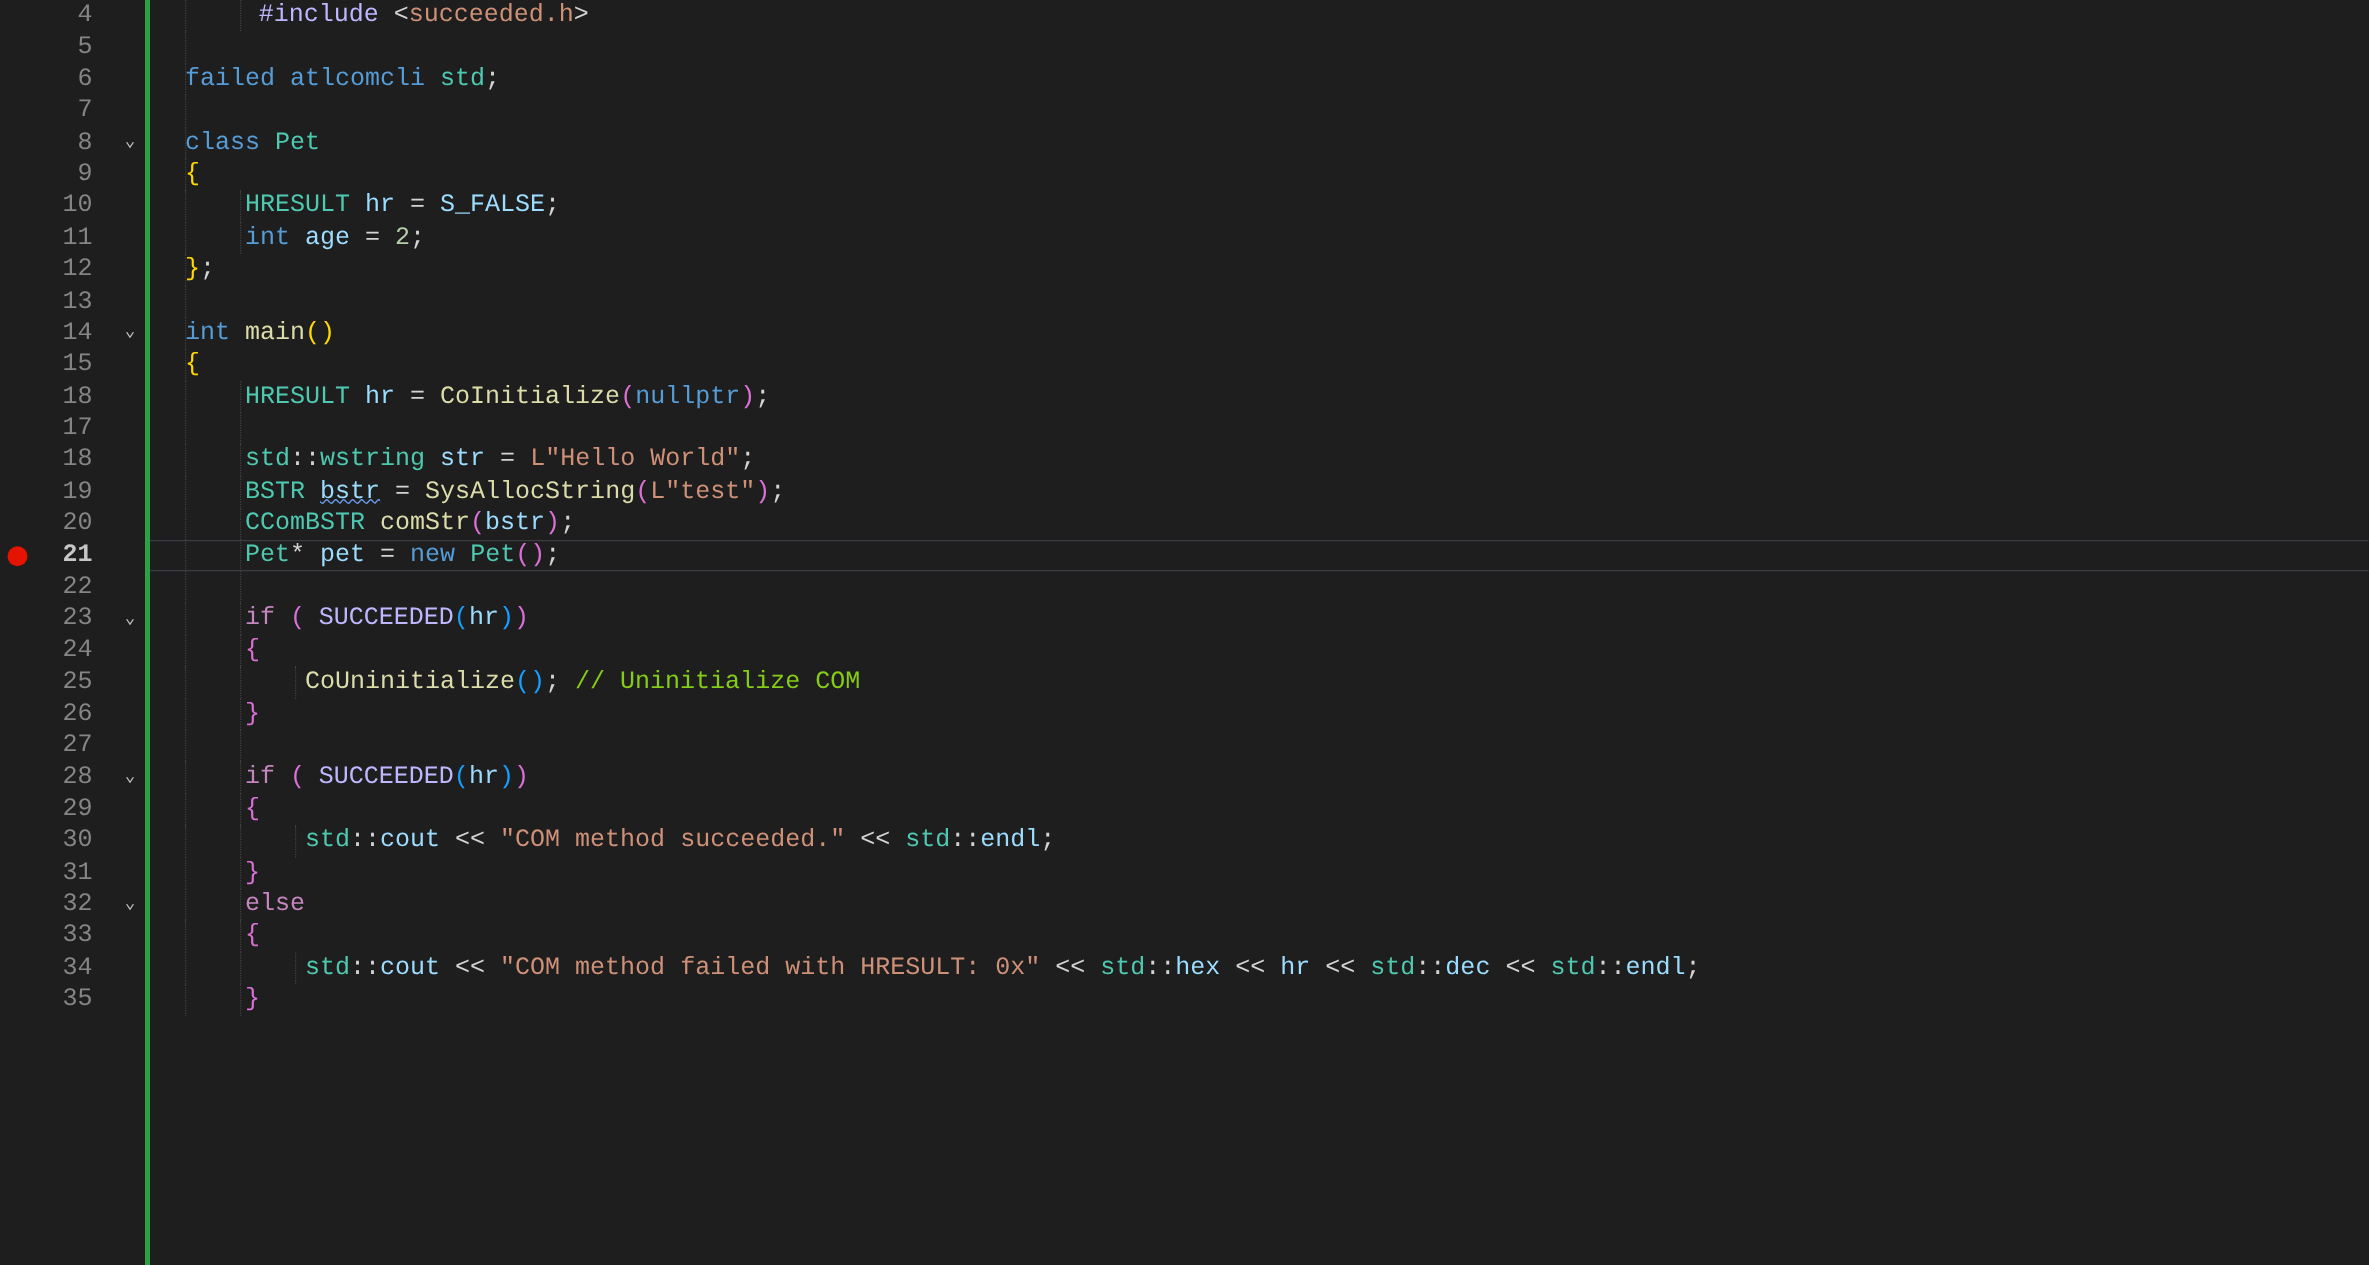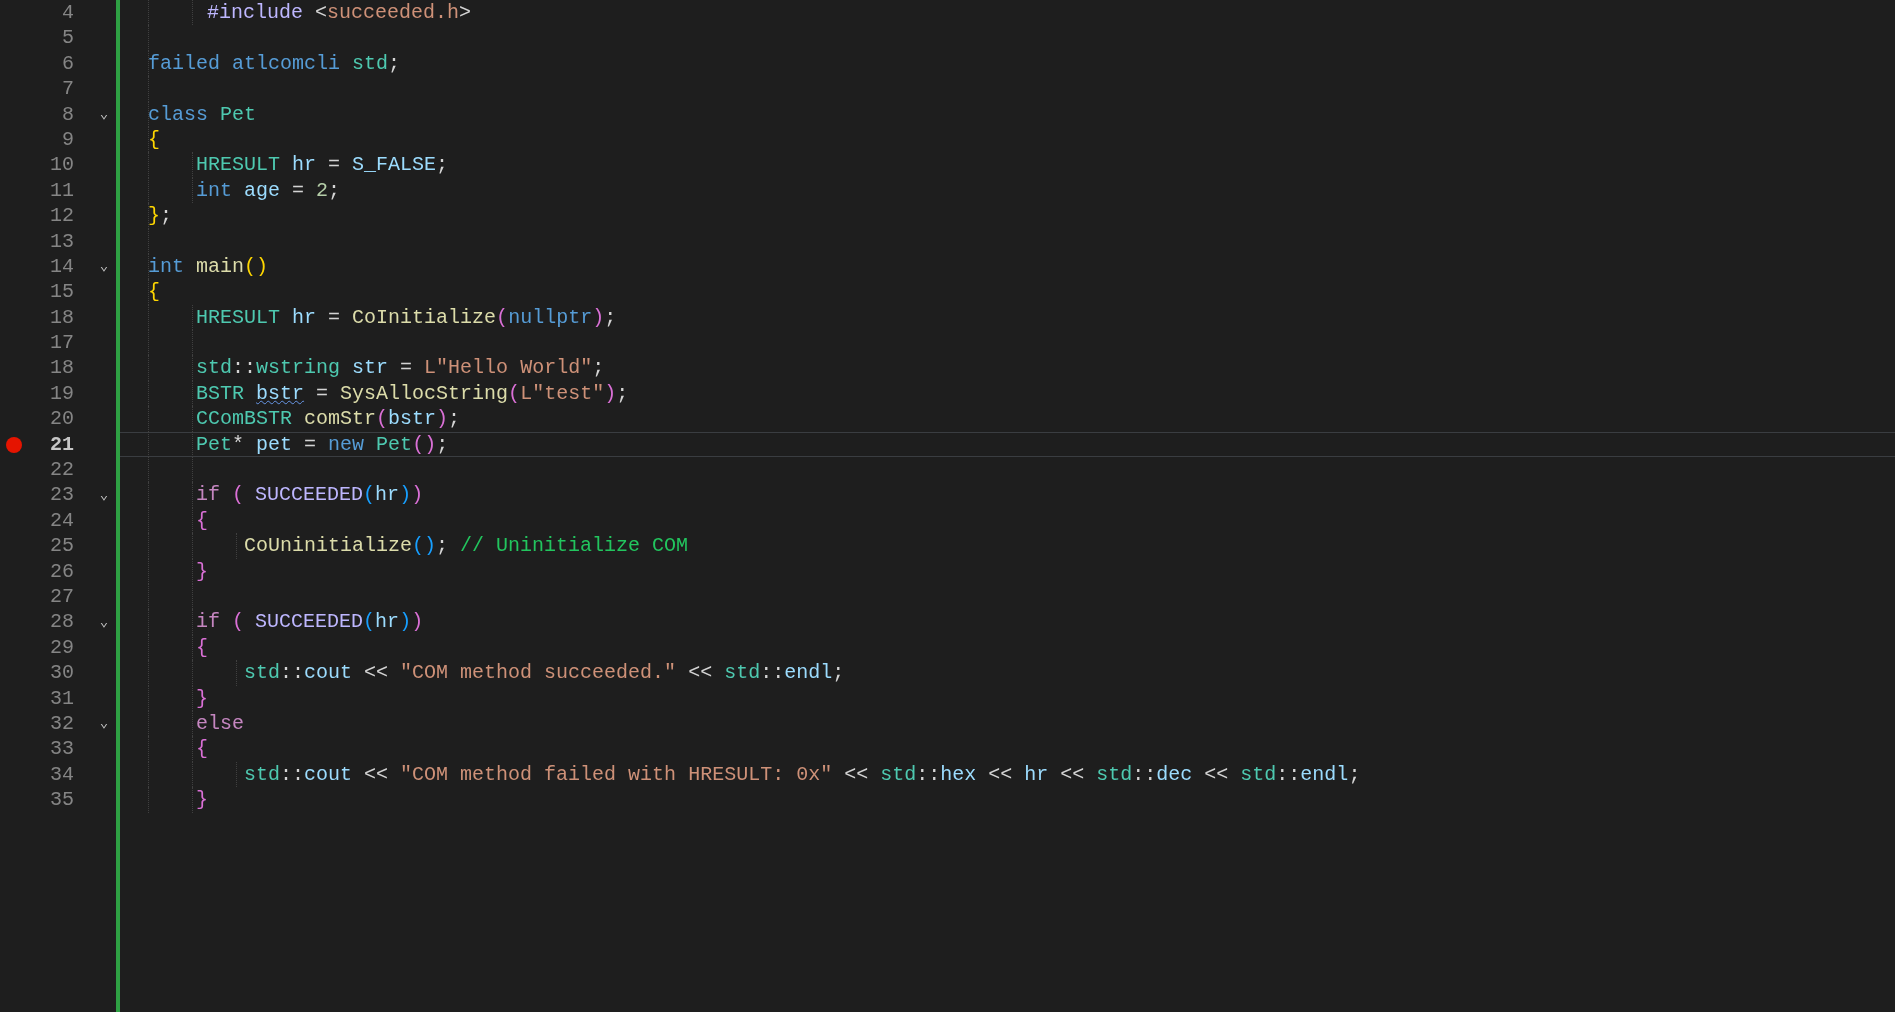--- a/index.html
+++ b/index.html
@@ -97,21 +97,21 @@
   }
   .ln-current { color: #c6c6c6; font-weight: bold; }
 
   
   .tk-kw { color: #569cd6; }          
   .tk-type { color: #4ec9b0; }        
   .tk-func { color: #dcdcaa; }        
   .tk-var { color: #9cdcfe; }         
   .tk-str { color: #ce9178; }         
   .tk-num { color: #b5cea8; }         
-  .tk-com { color: #22c55e; }         
+  .tk-com { color: #84cc16; }         
   .tk-ctrl { color: #c586c0; }        
   .tk-macro { color: #beb7ff; margin-left: 11px; }       
   .tk-plain { color: #d4d4d4; }
   .tk-paren-y { color: #ffd700; }
   .tk-paren-p { color: #da70d6; }
   .tk-paren-b { color: #179fff; }
   .squiggle {
     text-decoration: underline wavy #6796e6;
     text-decoration-thickness: 1px;
   }

